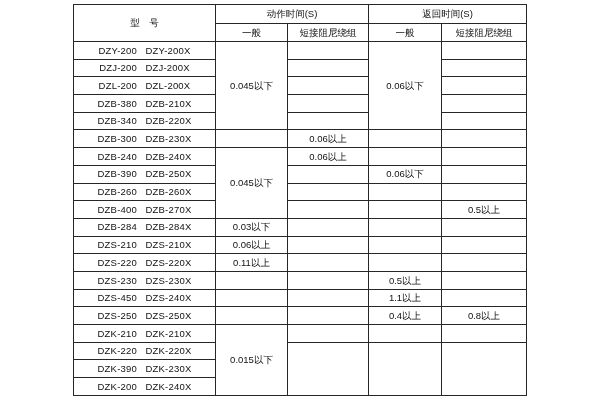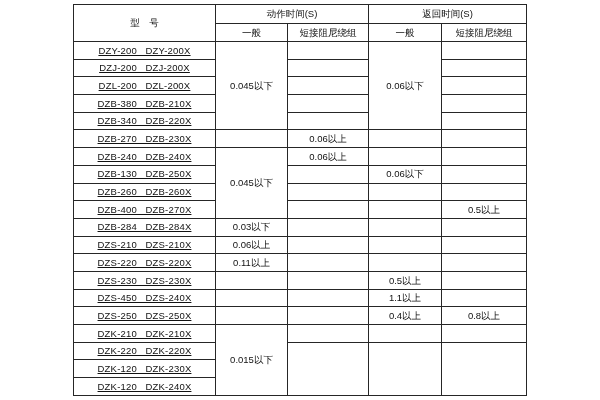--- a/index.html
+++ b/index.html
@@ -30,21 +30,21 @@
     text-align: center;
     vertical-align: middle;
     padding: 0;
     overflow: hidden;
     white-space: pre;
     background: #ffffff;
   }
   thead tr.h1 { height: 19px; }
   thead tr.h2 { height: 18px; margin-top: 8px; }
   tbody tr { height: 17.7px; }
-  td.model { letter-spacing: 0.2px; text-decoration: underline; }
+  td.model { letter-spacing: 0.2px; }
 </style>
 </head>
 <body>
 
 <div class="canvas">
   <table class="spec">
     <colgroup>
       <col style="width:142px">
       <col style="width:72px">
       <col style="width:81px">
@@ -86,35 +86,35 @@
           <td class="model">DZB-380   DZB-210X</td>
           <td rowspan="1"></td>
           <td rowspan="1"></td>
         </tr>
         <tr>
           <td class="model">DZB-340   DZB-220X</td>
           <td rowspan="1"></td>
           <td rowspan="1"></td>
         </tr>
         <tr>
-          <td class="model">DZB-270   DZB-230X</td>
+          <td class="model">DZB-300   DZB-230X</td>
           <td rowspan="1"></td>
           <td rowspan="1">0.06以上</td>
           <td rowspan="1"></td>
           <td rowspan="1"></td>
         </tr>
         <tr>
           <td class="model">DZB-240   DZB-240X</td>
           <td rowspan="4">0.045以下</td>
           <td rowspan="1">0.06以上</td>
           <td rowspan="1"></td>
           <td rowspan="1"></td>
         </tr>
         <tr>
-          <td class="model">DZB-130   DZB-250X</td>
+          <td class="model">DZB-390   DZB-250X</td>
           <td rowspan="1"></td>
           <td rowspan="1">0.06以下</td>
           <td rowspan="1"></td>
         </tr>
         <tr>
           <td class="model">DZB-260   DZB-260X</td>
           <td rowspan="1"></td>
           <td rowspan="1"></td>
           <td rowspan="1"></td>
         </tr>
@@ -173,20 +173,20 @@
           <td rowspan="1"></td>
           <td rowspan="1"></td>
         </tr>
         <tr>
           <td class="model">DZK-220   DZK-220X</td>
           <td rowspan="3"></td>
           <td rowspan="3"></td>
           <td rowspan="3"></td>
         </tr>
         <tr>
-          <td class="model">DZK-120   DZK-230X</td>
+          <td class="model">DZK-390   DZK-230X</td>
         </tr>
         <tr>
-          <td class="model">DZK-120   DZK-240X</td>
+          <td class="model">DZK-200   DZK-240X</td>
         </tr>
       </tbody>
   </table>
 </div>
 
 </body></html>

